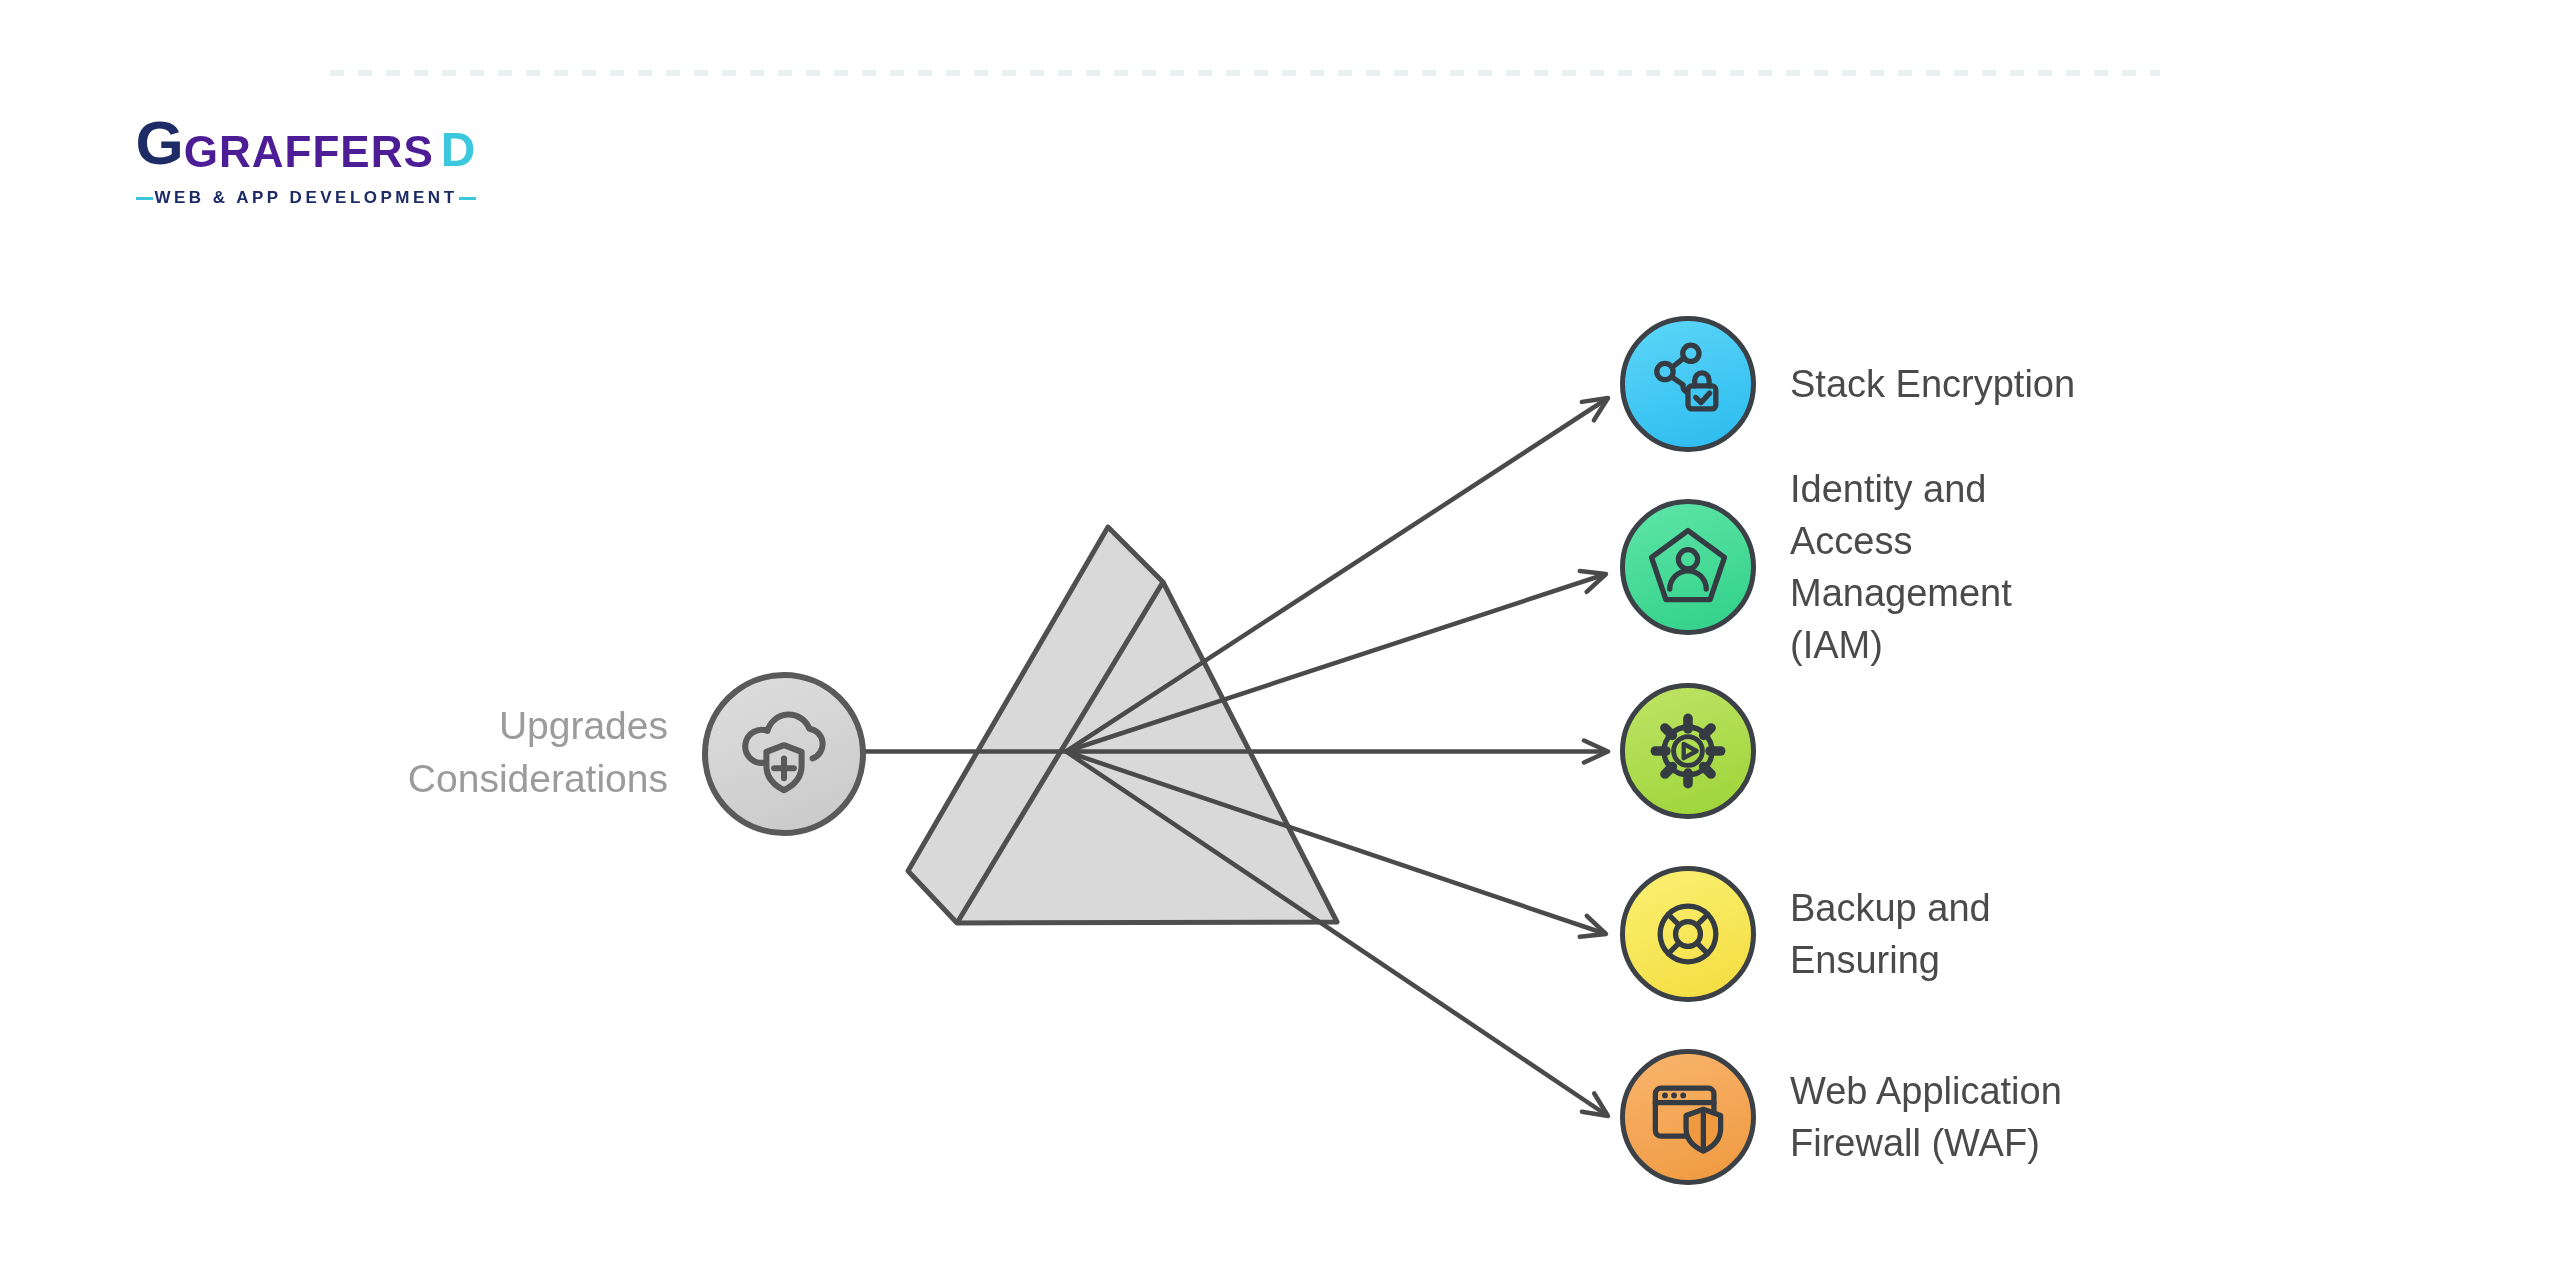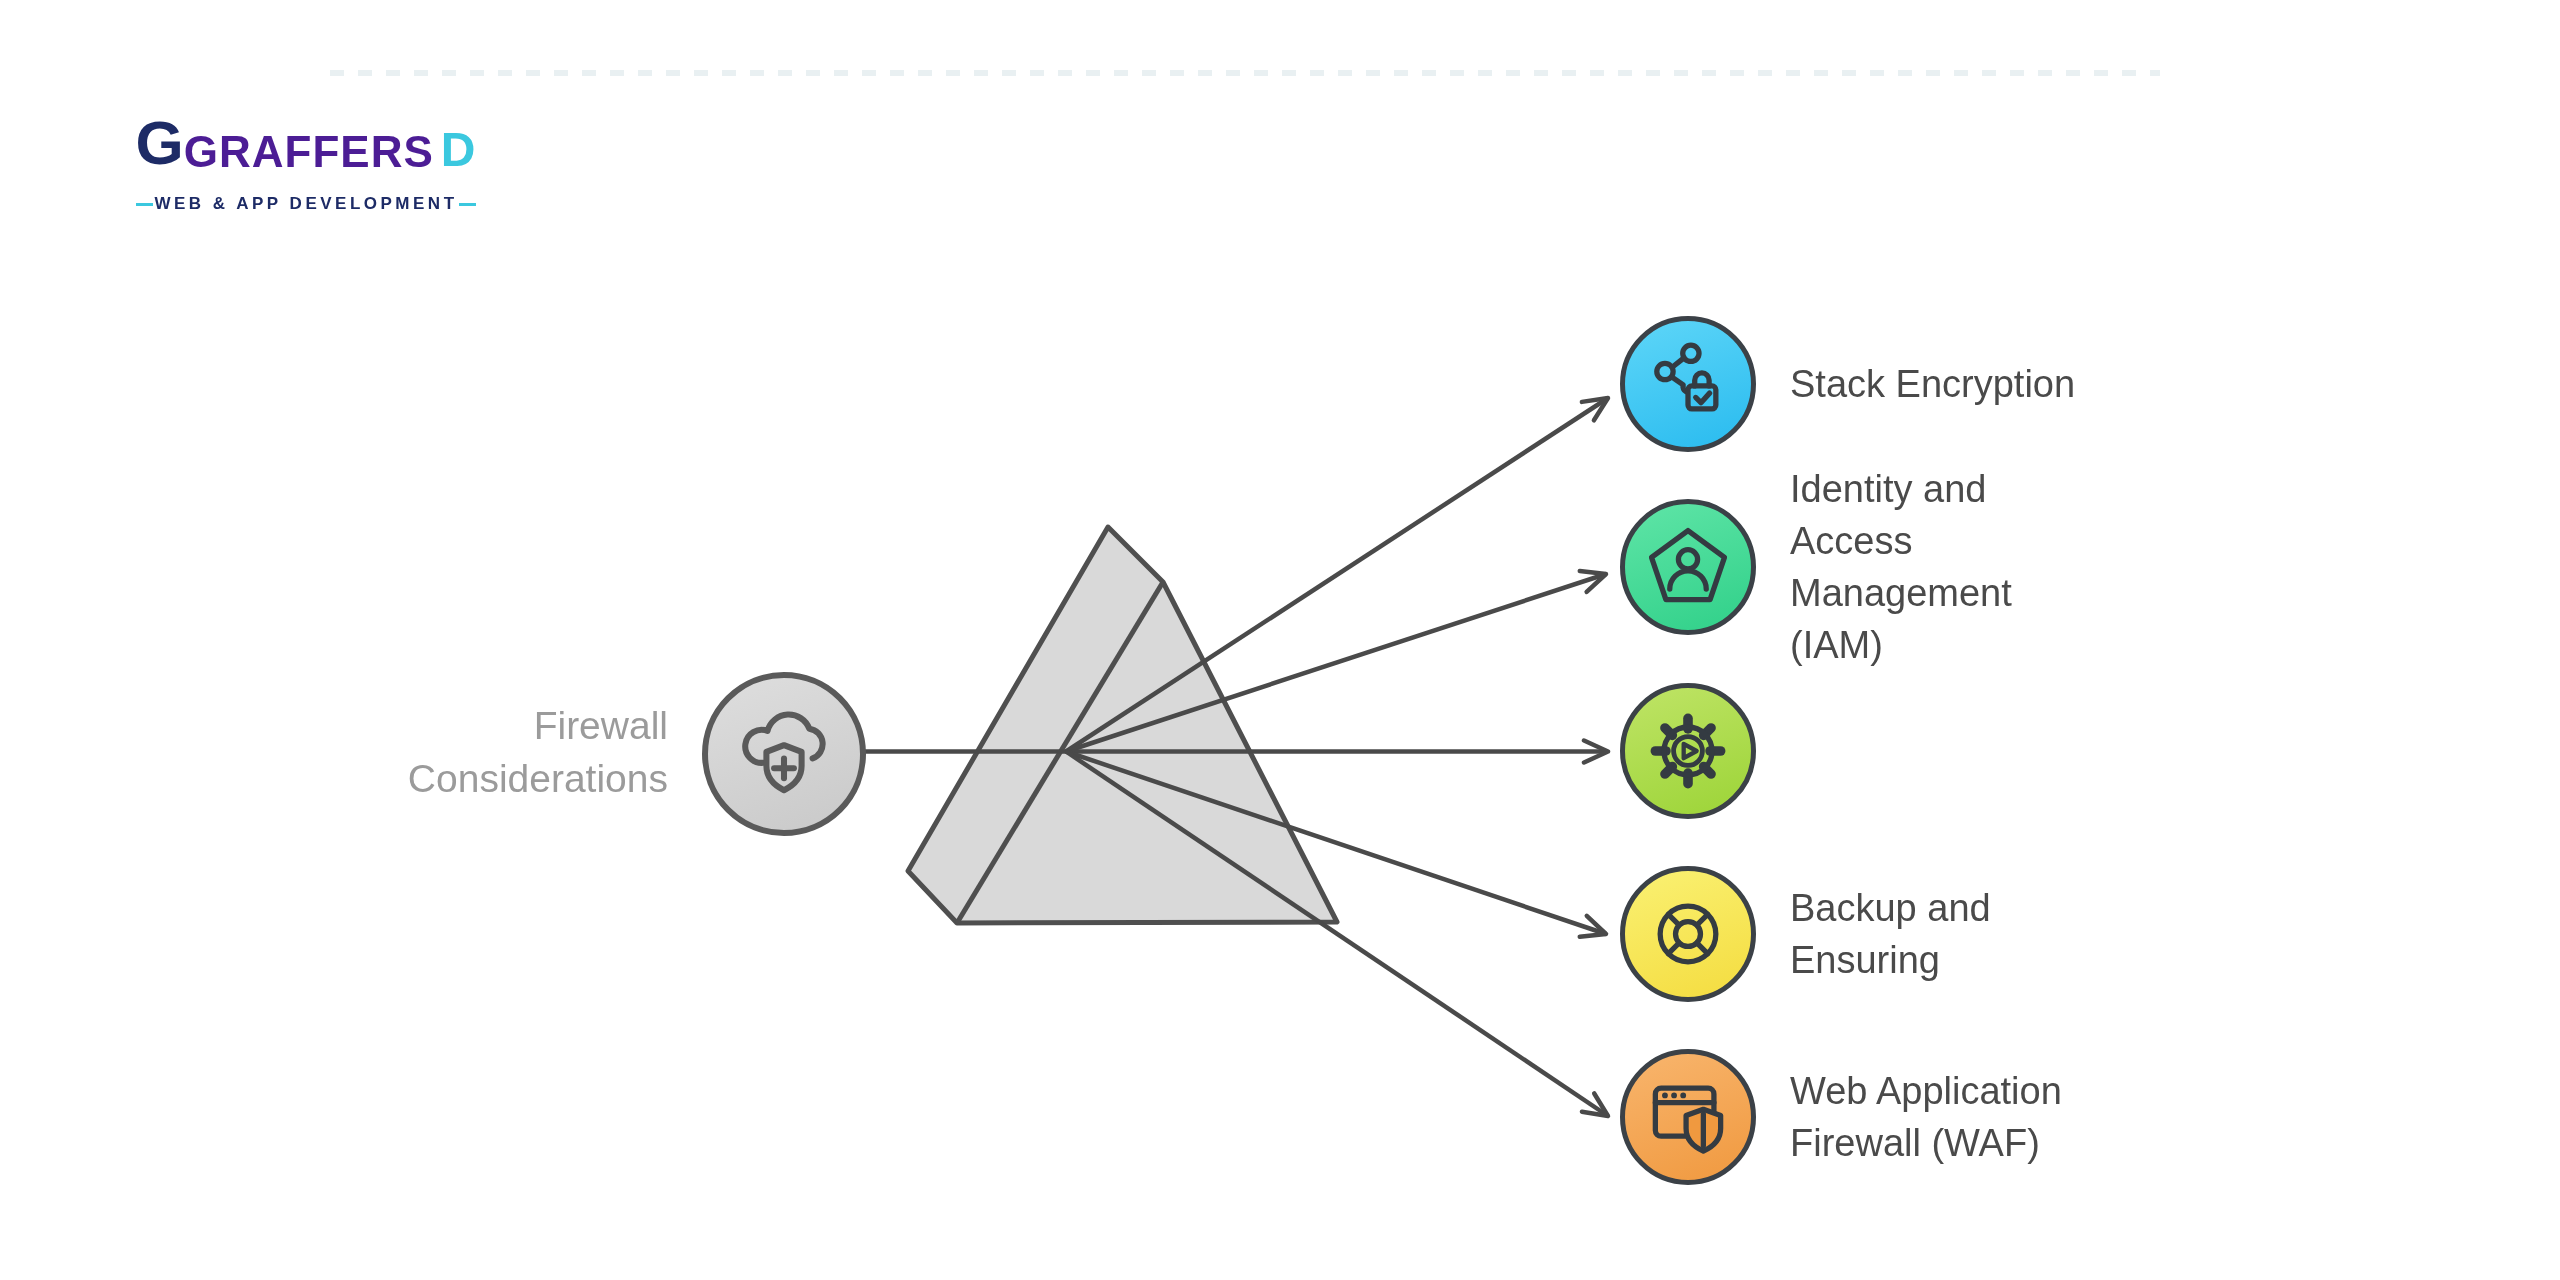--- a/index.html
+++ b/index.html
@@ -13,21 +13,21 @@
     background:repeating-linear-gradient(90deg,#e9f0f2 0 14px,transparent 14px 28px);
   }
   
   .logo{position:absolute;left:136px;top:112px;width:340px;}
   .logo-row{display:flex;align-items:flex-end;justify-content:center;line-height:1;}
   .logo-g{font-size:62px;font-weight:700;color:#1d2b66;letter-spacing:0;}
   .logo-main{font-size:44px;font-weight:700;color:#4c1d95;letter-spacing:1px;}
   .logo-penc{display:inline-block;width:13px;height:44px;margin:0 3px 0 4px;background:#3bc8df;
     clip-path:polygon(50% 0%,100% 24%,100% 100%,0% 100%,0% 24%);}
   .logo-accent{font-size:48px;font-weight:700;color:#3bc8df;letter-spacing:1px;}
-  .tagline-row{display:flex;align-items:center;justify-content:center;gap:1px;margin-top:20px;}
+  .tagline-row{display:flex;align-items:center;justify-content:center;gap:1px;margin-top:14px;}
   .tag-dash{width:40px;height:3px;background:#3bc8df;}
   .tagline{font-size:17px;font-weight:700;color:#1d2b66;letter-spacing:3.5px;white-space:nowrap;}
   
   .title-wrap{position:absolute;left:640px;top:174px;width:1176px;text-align:center;}
   .title{font-size:40px;font-weight:700;color:#3e3e3e;letter-spacing:-0.5px;}
   
   .source-label{
     position:absolute;left:356px;top:699px;width:312px;text-align:right;
     font-size:39px;line-height:53px;color:#9b9b9b;
   }
@@ -88,21 +88,21 @@
     <polygon points="1108,527 1163,582 1337,922 957,923 908,871" fill="#d9d9d9" stroke="#4f4f4f" stroke-width="5" stroke-linejoin="round"></polygon>
     <line x1="1163" y1="582" x2="957" y2="923" stroke="#4f4f4f" stroke-width="5"></line>
     <line x1="864" y1="751.5" x2="1066" y2="751.5" stroke="#4a4a4a" stroke-width="4.5"></line>
     <line x1="1066" y1="751.5" x2="1608" y2="398" stroke="#4a4a4a" stroke-width="4.5" marker-end="url(#arrow)"></line>
     <line x1="1066" y1="751.5" x2="1606" y2="574" stroke="#4a4a4a" stroke-width="4.5" marker-end="url(#arrow)"></line>
     <line x1="1066" y1="751.5" x2="1608" y2="751.5" stroke="#4a4a4a" stroke-width="4.5" marker-end="url(#arrow)"></line>
     <line x1="1066" y1="751.5" x2="1606" y2="934" stroke="#4a4a4a" stroke-width="4.5" marker-end="url(#arrow)"></line>
     <line x1="1066" y1="751.5" x2="1608" y2="1116" stroke="#4a4a4a" stroke-width="4.5" marker-end="url(#arrow)"></line>
   </svg>
 
-  <div class="source-label">Firewall Considerations</div>
+  <div class="source-label">Upgrades Considerations</div>
   <div class="source-circle" style="background: linear-gradient(160deg, rgb(222, 222, 222), rgb(201, 201, 201));">
     <svg width="110" height="110" viewBox="0 0 100 100">
       <g fill="none" stroke="#5a5a5a" stroke-width="5.5" stroke-linecap="round" stroke-linejoin="round">
         <path d="M 31,58 a 15,15 0 1 1 4,-29 a 20,20 0 0 1 38,-2 a 14,14 0 0 1 3,27 l 0,0 M 31,58 l 45,0" opacity="0"></path>
         <path d="M 31,58 a 15,15 0 1 1 4,-29 a 20,20 0 0 1 38,-2 a 14,14 0 0 1 3,27"></path>
         <path d="M 50,42 L 66,48 V 61 C 66,73 58,79 50,83 C 42,79 34,73 34,61 V 48 Z" fill="#d2d2d2"></path>
         <line x1="50" y1="54" x2="50" y2="72"></line>
         <line x1="41" y1="63" x2="59" y2="63"></line>
       </g>
     </svg>

